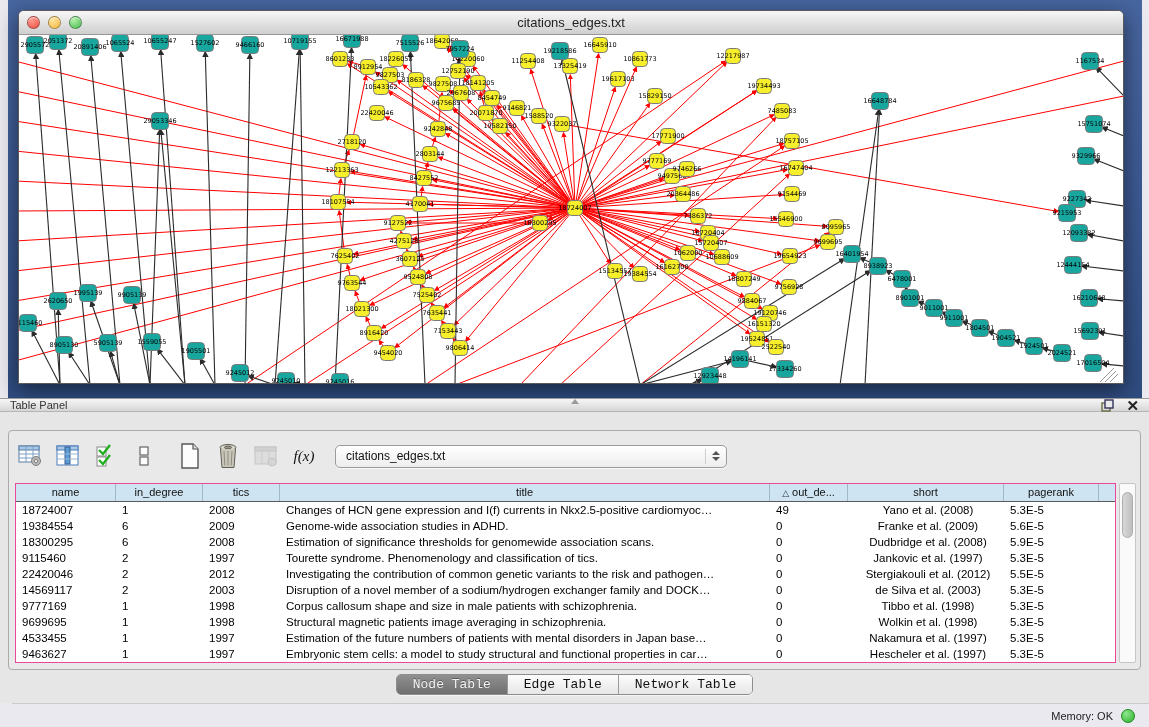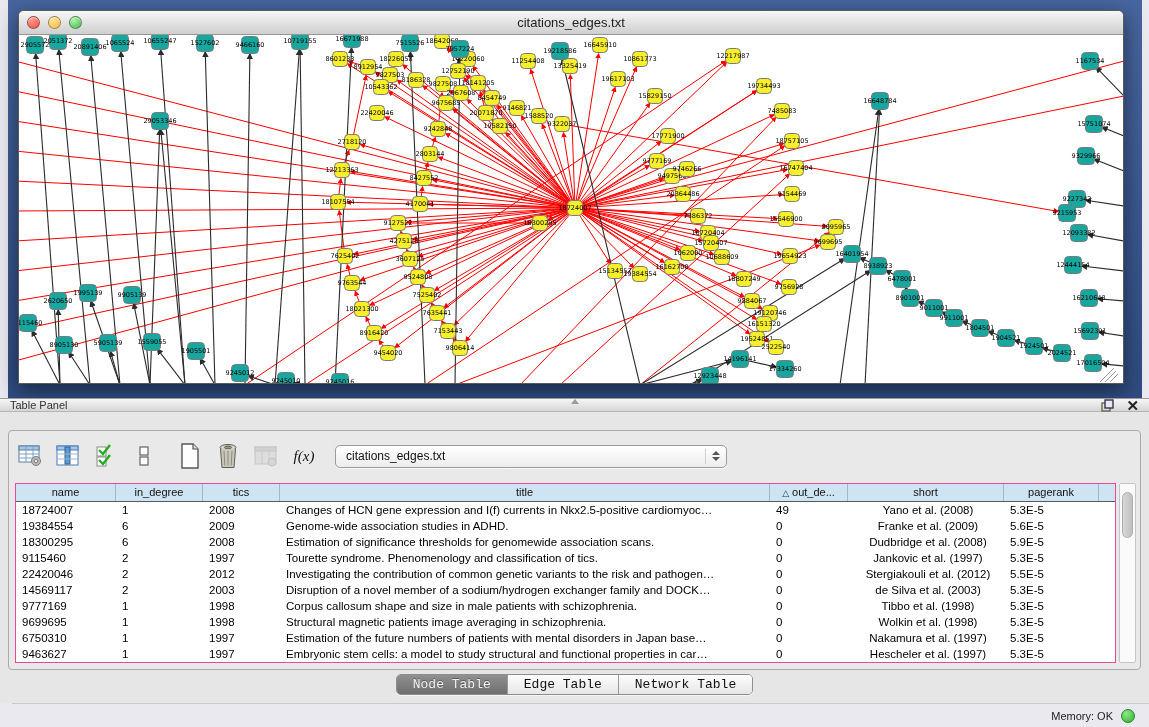--- a/index.html
+++ b/index.html
@@ -1019,21 +1019,21 @@
           <div class="tr">
             <div class="td" style="width: 100px; text-align: left;">9699695</div>
             <div class="td" style="width: 87px; text-align: left;">1</div>
             <div class="td" style="width: 77px; text-align: left;">1998</div>
             <div class="td" style="width: 490px; text-align: left;">Structural magnetic patients image averaging in schizophrenia.</div>
             <div class="td" style="width: 78px; text-align: left;">0</div>
             <div class="td" style="width: 156px; text-align: center;">Wolkin et al. (1998)</div>
             <div class="td" style="width: 95px; text-align: left;">5.3E-5</div>
           </div>
           <div class="tr">
-            <div class="td" style="width: 100px; text-align: left;">6750310</div>
+            <div class="td" style="width: 100px; text-align: left;">4533455</div>
             <div class="td" style="width: 87px; text-align: left;">1</div>
             <div class="td" style="width: 77px; text-align: left;">1997</div>
             <div class="td" style="width: 490px; text-align: left;">Estimation of the future numbers of patients with mental disorders in Japan base…</div>
             <div class="td" style="width: 78px; text-align: left;">0</div>
             <div class="td" style="width: 156px; text-align: center;">Nakamura et al. (1997)</div>
             <div class="td" style="width: 95px; text-align: left;">5.3E-5</div>
           </div>
           <div class="tr">
             <div class="td" style="width: 100px; text-align: left;">9463627</div>
             <div class="td" style="width: 87px; text-align: left;">1</div>

